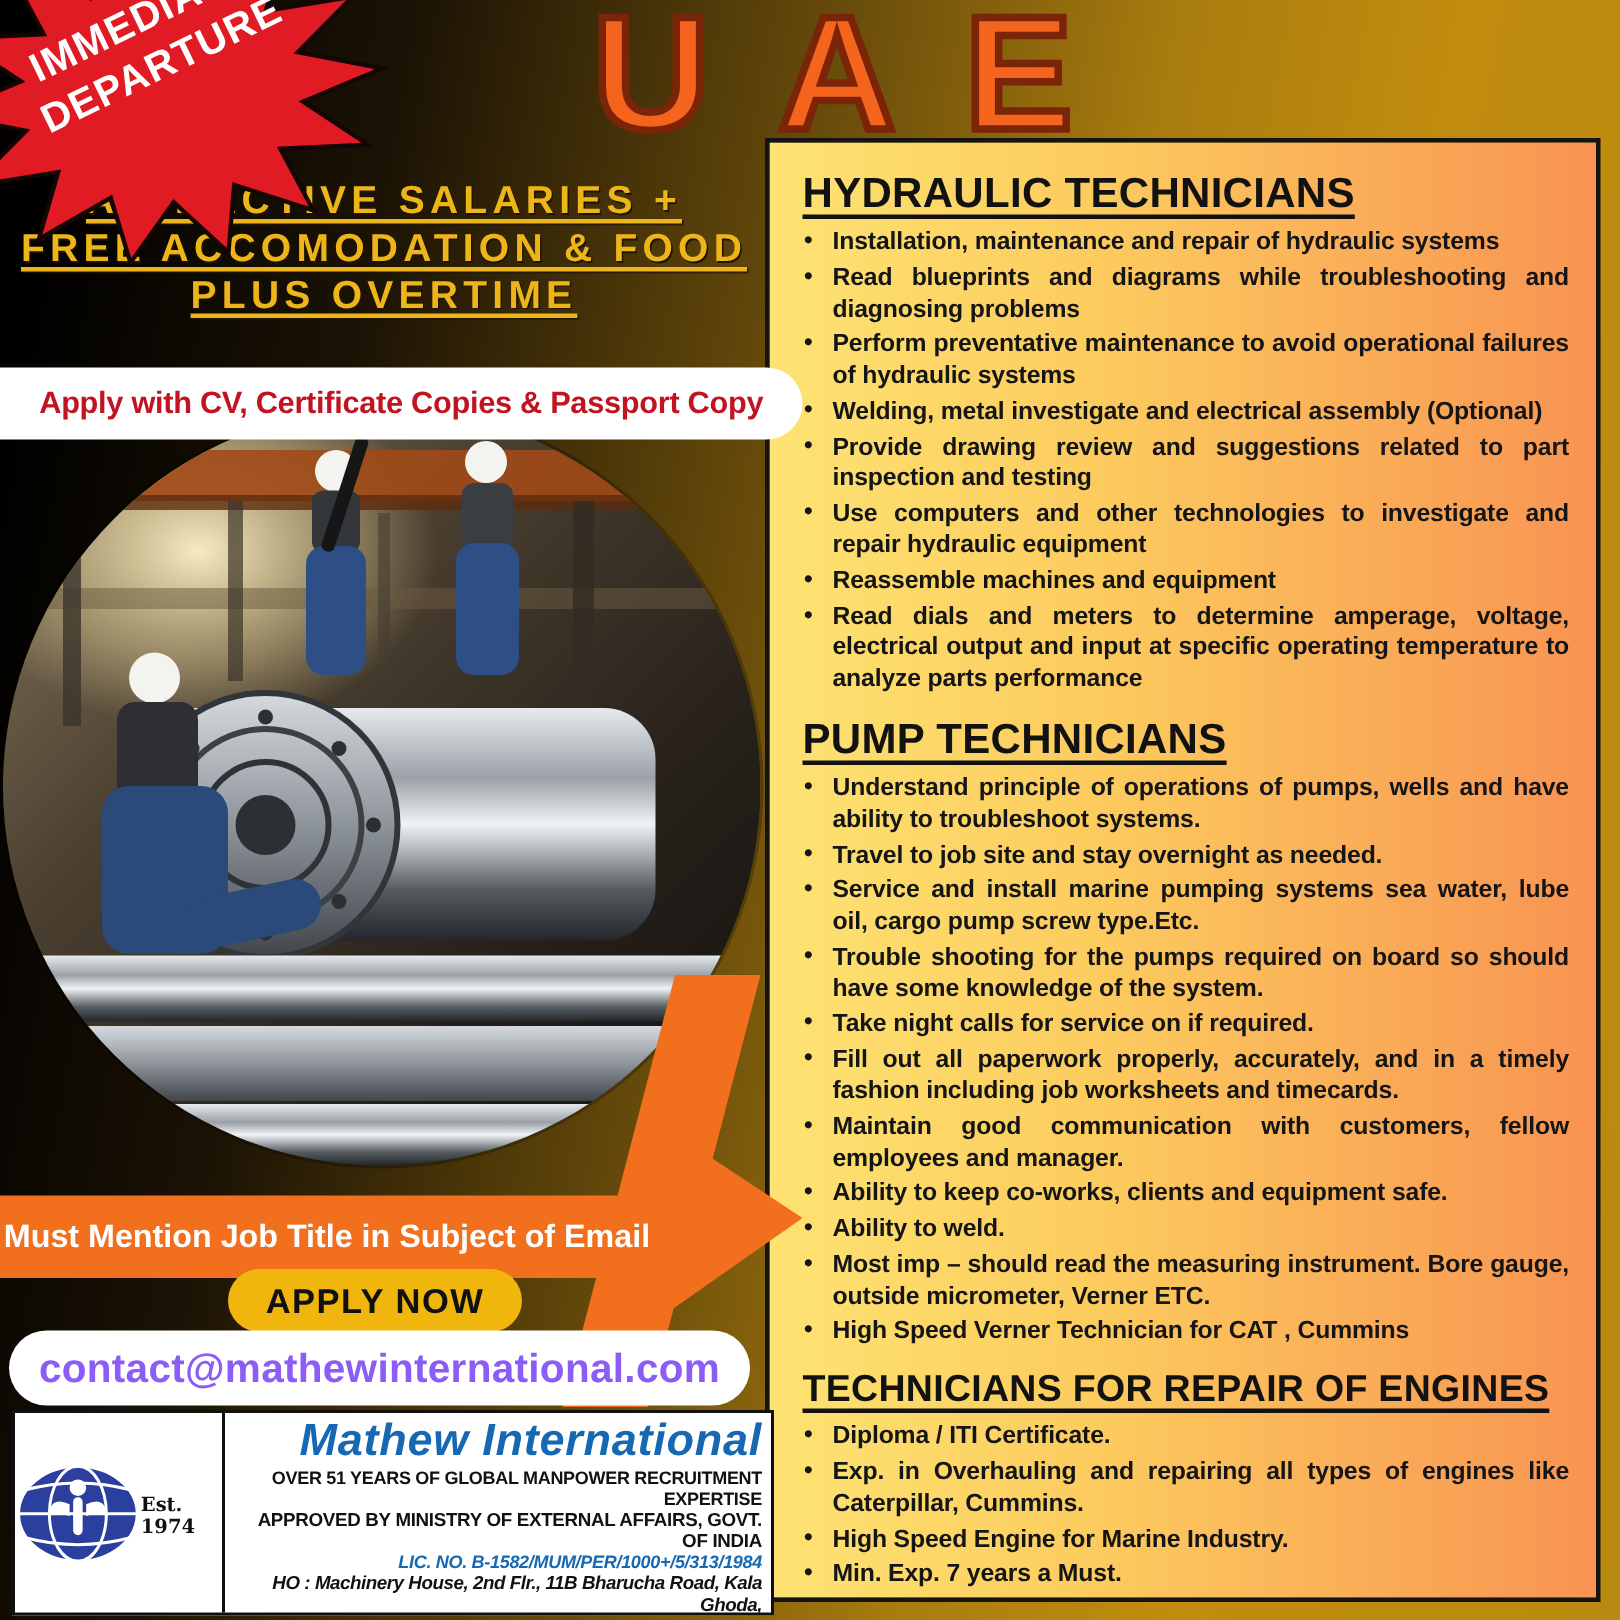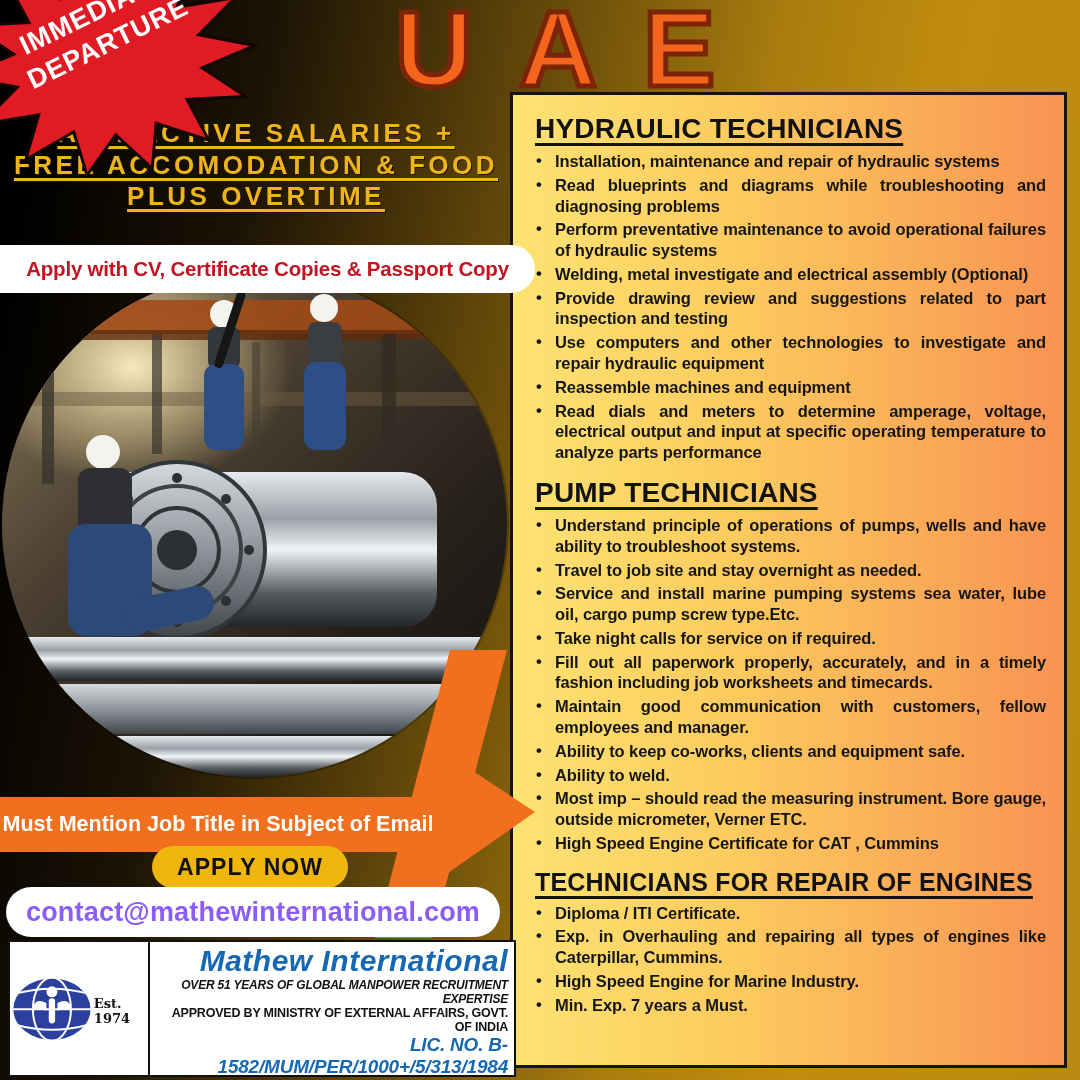--- a/index.html
+++ b/index.html
@@ -43,23 +43,23 @@
     z-index:7;display:flex;align-items:center;justify-content:center;color:#8b5cf6;font-weight:900;
     font-size:27px;letter-spacing:0.2px;cursor:pointer;}
   
   .footer{position:absolute;left:8px;top:940px;width:504px;height:133px;background:#fff;z-index:6;
     border:2px solid #101010;display:flex;}
   .footer .logo-box{width:138px;border-right:2px solid #101010;display:flex;flex-direction:row;
     align-items:center;justify-content:flex-end;padding-top:2px;}
   .footer .est{font-family:"DejaVu Serif",serif;font-weight:700;font-size:13px;color:#111;margin-top:2px;}
   .footer .info{flex:1;text-align:right;padding:3px 6px 0 6px;color:#111;}
   .company{color:#1668b3;font-weight:700;font-style:italic;font-size:30px;line-height:1.05;letter-spacing:0.5px;}
-  .tagline{font-weight:700;font-style:italic;font-size:12px;letter-spacing:-0.2px;margin-top:1px;}
+  .tagline{font-weight:700;font-size:12px;letter-spacing:-0.2px;margin-top:1px;}
   .approved{font-weight:700;font-size:12.5px;letter-spacing:-0.2px;}
-  .license{color:#1668b3;font-weight:800;font-style:italic;font-size:19px;letter-spacing:-0.2px;}
+  .license{color:#1668b3;font-weight:800;font-style:italic;font-size:12px;letter-spacing:-0.2px;}
   .addr{font-weight:700;font-style:italic;font-size:12.5px;letter-spacing:-0.3px;line-height:1.25;}
   
   .panel{position:absolute;left:510px;top:92px;width:557px;height:976px;z-index:3;box-sizing:border-box;
     border:3px solid #141414;background:linear-gradient(90deg,#fde372 0%,#fccb5e 40%,#f89352 100%);
     padding:8px 18px 8px 16px;overflow:hidden;}
   .sec-title{margin:10px 0 6px 6px;color:#121212;font-weight:900;font-size:28px;letter-spacing:0.2px;
     text-decoration:underline;text-decoration-thickness:3px;text-underline-offset:5px;}
   .sec-title.compact{font-size:25px;}
   .sec-list{list-style:none;margin:0 0 14px 0;padding:0;}
   .sec-list li{position:relative;padding-left:26px;margin-bottom:3px;color:#151515;
@@ -225,27 +225,28 @@
           <li>Read dials and meters to determine amperage, voltage, electrical output and input at specific operating temperature to analyze parts performance</li>
         </ul>
   </section>
 
   <section>
     <h2 class="sec-title">PUMP TECHNICIANS</h2>
     <ul class="sec-list">
           <li>Understand principle of operations of pumps, wells and have ability to troubleshoot systems.</li>
           <li>Travel to job site and stay overnight as needed.</li>
           <li>Service and install marine pumping systems sea water, lube oil, cargo pump screw type.Etc.</li>
+          <li>Trouble shooting for the pumps required on board so should have some knowledge of the system.</li>
           <li>Take night calls for service on if required.</li>
           <li>Fill out all paperwork properly, accurately, and in a timely fashion including job worksheets and timecards.</li>
           <li>Maintain good communication with customers, fellow employees and manager.</li>
           <li>Ability to keep co-works, clients and equipment safe.</li>
           <li>Ability to weld.</li>
           <li>Most imp – should read the measuring instrument. Bore gauge, outside micrometer, Verner ETC.</li>
-          <li>High Speed Engine Certificate for CAT , Cummins</li>
+          <li>High Speed Verner Technician for CAT , Cummins</li>
         </ul>
   </section>
 
   <section>
     <h2 class="sec-title compact">TECHNICIANS FOR REPAIR OF ENGINES</h2>
     <ul class="sec-list">
           <li>Diploma / ITI Certificate.</li>
           <li>Exp. in Overhauling and repairing all types of engines like Caterpillar, Cummins.</li>
           <li>High Speed Engine for Marine Industry.</li>
           <li>Min. Exp. 7 years a Must.</li>

